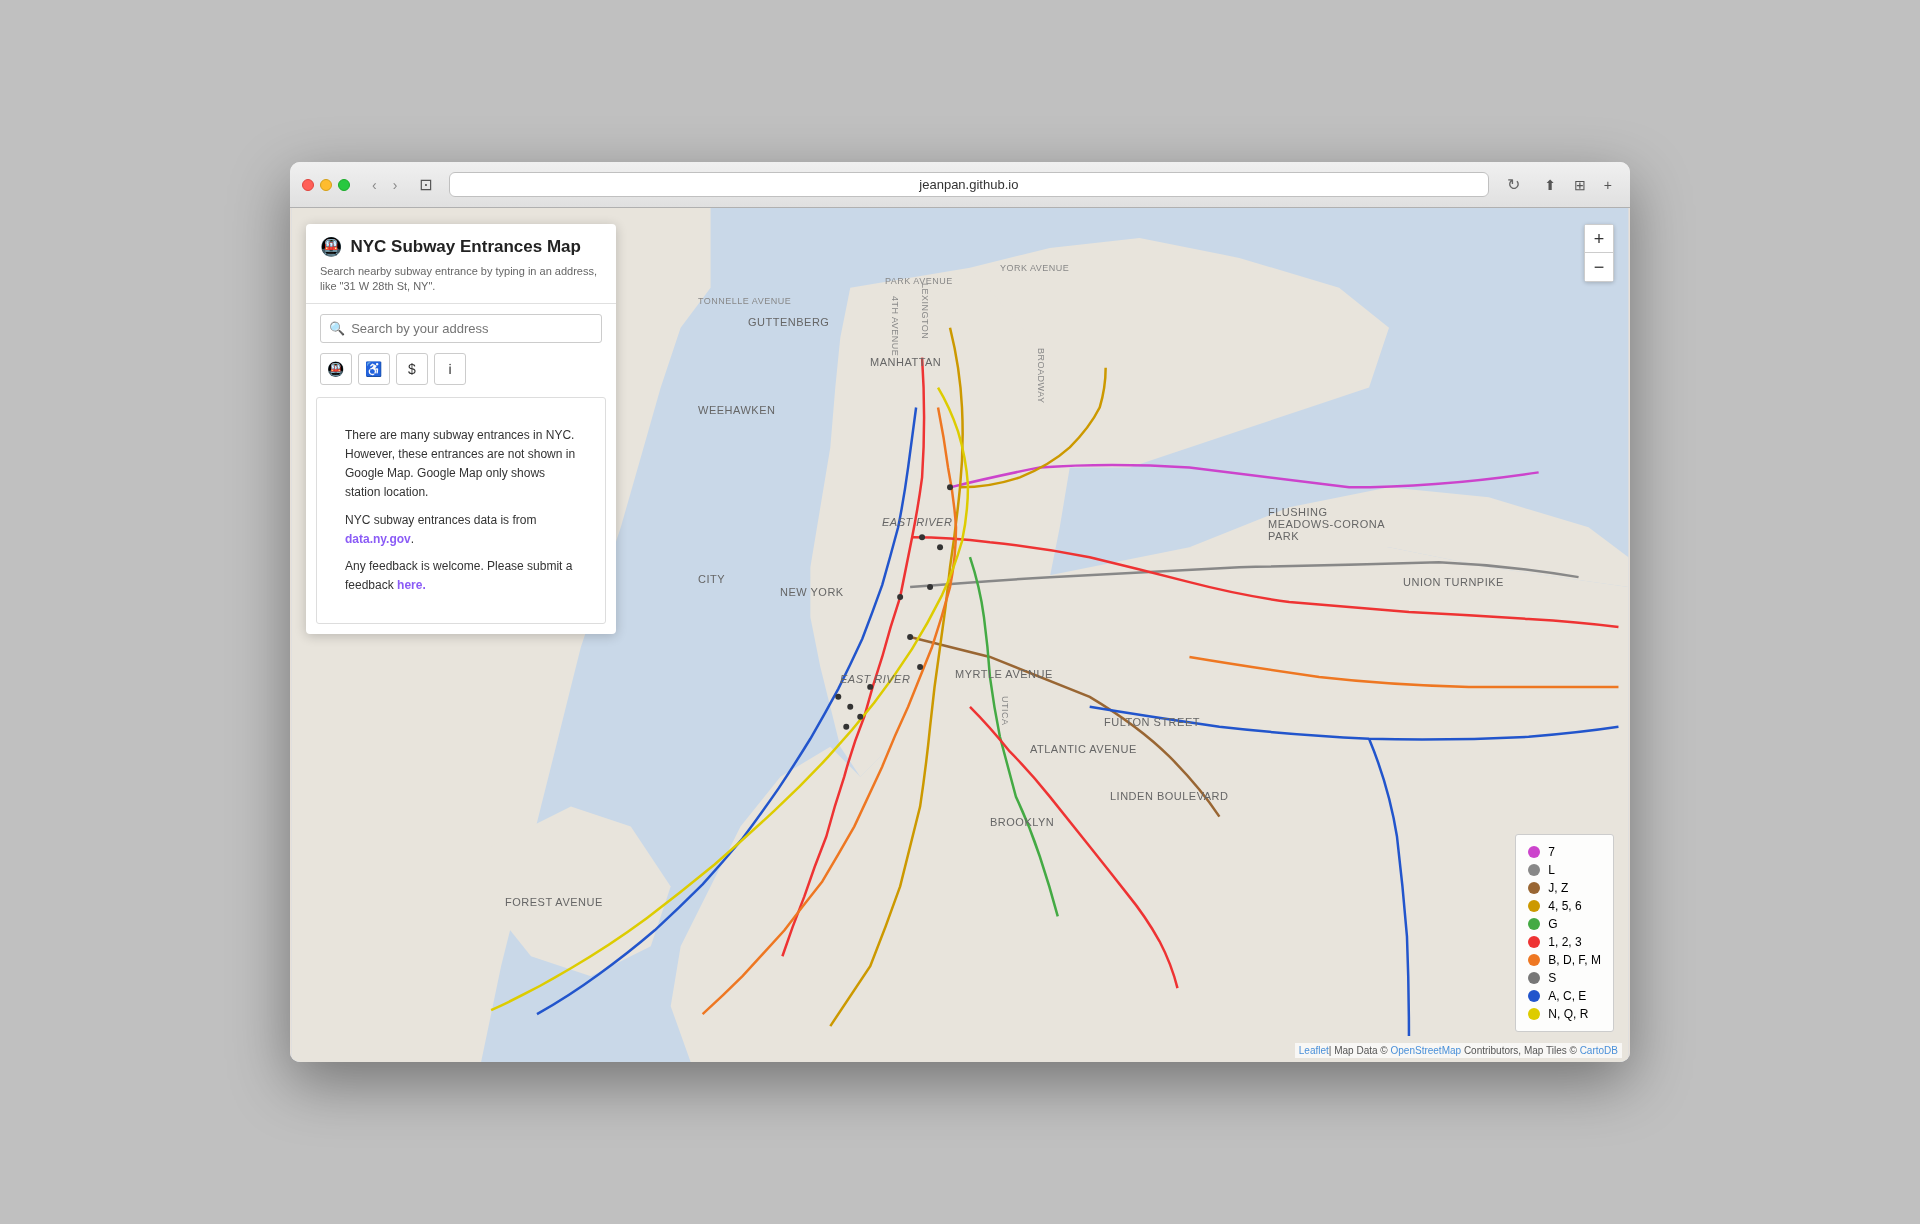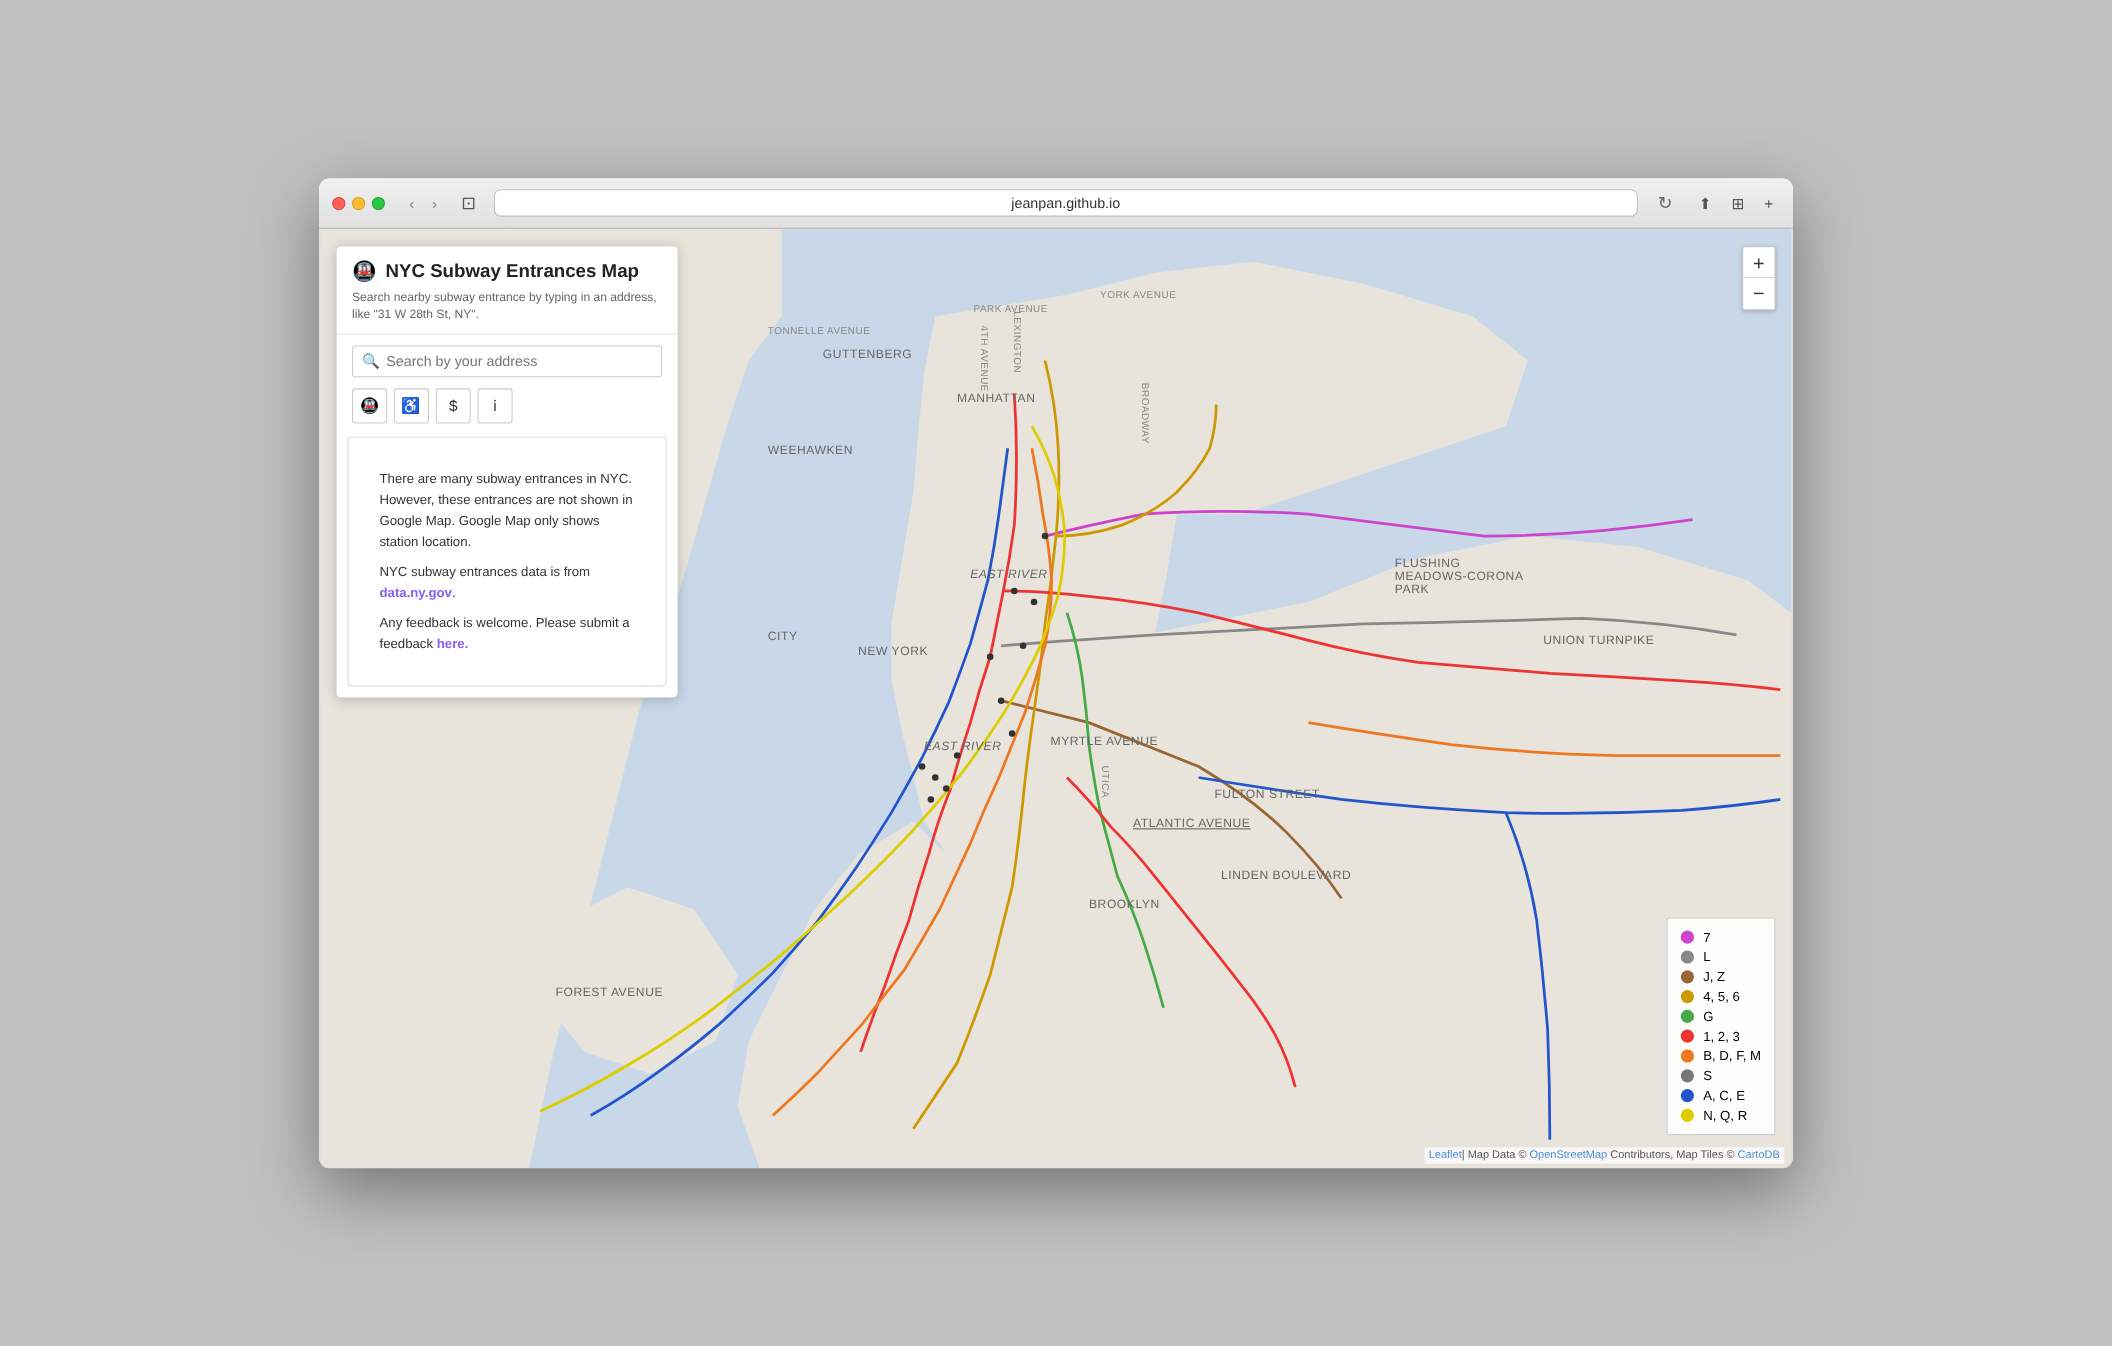--- a/index.html
+++ b/index.html
@@ -417,21 +417,21 @@
       <div class="map-label" style="left:580px; top:148px;">MANHATTAN</div>
       <div class="map-label" style="left:458px; top:108px;">GUTTENBERG</div>
       <div class="map-label" style="left:408px; top:196px;">WEEHAWKEN</div>
       <div class="map-label" style="left:490px; top:378px;">NEW YORK</div>
       <div class="map-label" style="left:408px; top:365px;">CITY</div>
       <div class="map-label" style="left:592px; top:308px; font-style:italic;">East River</div>
       <div class="map-label" style="left:550px; top:465px; font-style:italic;">East River</div>
       <div class="map-label" style="left:700px; top:608px;">BROOKLYN</div>
       <div class="map-label" style="left:215px; top:688px;">FOREST AVENUE</div>
       <div class="map-label" style="left:665px; top:460px;">MYRTLE AVENUE</div>
-      <div class="map-label" style="left:740px; top:535px;text-decoration:underline;">ATLANTIC AVENUE</div>
+      <div class="map-label" style="left:740px; top:535px;">ATLANTIC AVENUE</div>
       <div class="map-label" style="left:792px; top:508px;padding-left:22px;">FULTON STREET</div>
       <div class="map-label" style="left:820px; top:582px;">LINDEN BOULEVARD</div>
       <div class="map-label" style="left:978px; top:298px;">Flushing<br>Meadows-Corona<br>Park</div>
       <div class="map-label" style="left:1068px; top:368px;margin-left:45px;">UNION TURNPIKE</div>
 
       <div class="map-label" style="left:408px; top:88px; color:#888; font-size:9px;text-align:center;">TONNELLE AVENUE</div>
       <div class="map-label" style="left:595px; top:68px; color:#888; font-size:9px;">PARK AVENUE</div>
       <div class="map-label" style="left:710px; top:55px; color:#888; font-size:9px;">YORK AVENUE</div>
       <div class="map-label" style="left:756px; top:140px; color:#888; font-size:9px; transform:rotate(90deg); transform-origin:0 0;">BROADWAY</div>
       <div class="map-label" style="left:640px; top:75px; color:#888; font-size:9px; transform:rotate(90deg); transform-origin:0 0;">LEXINGTON</div>

